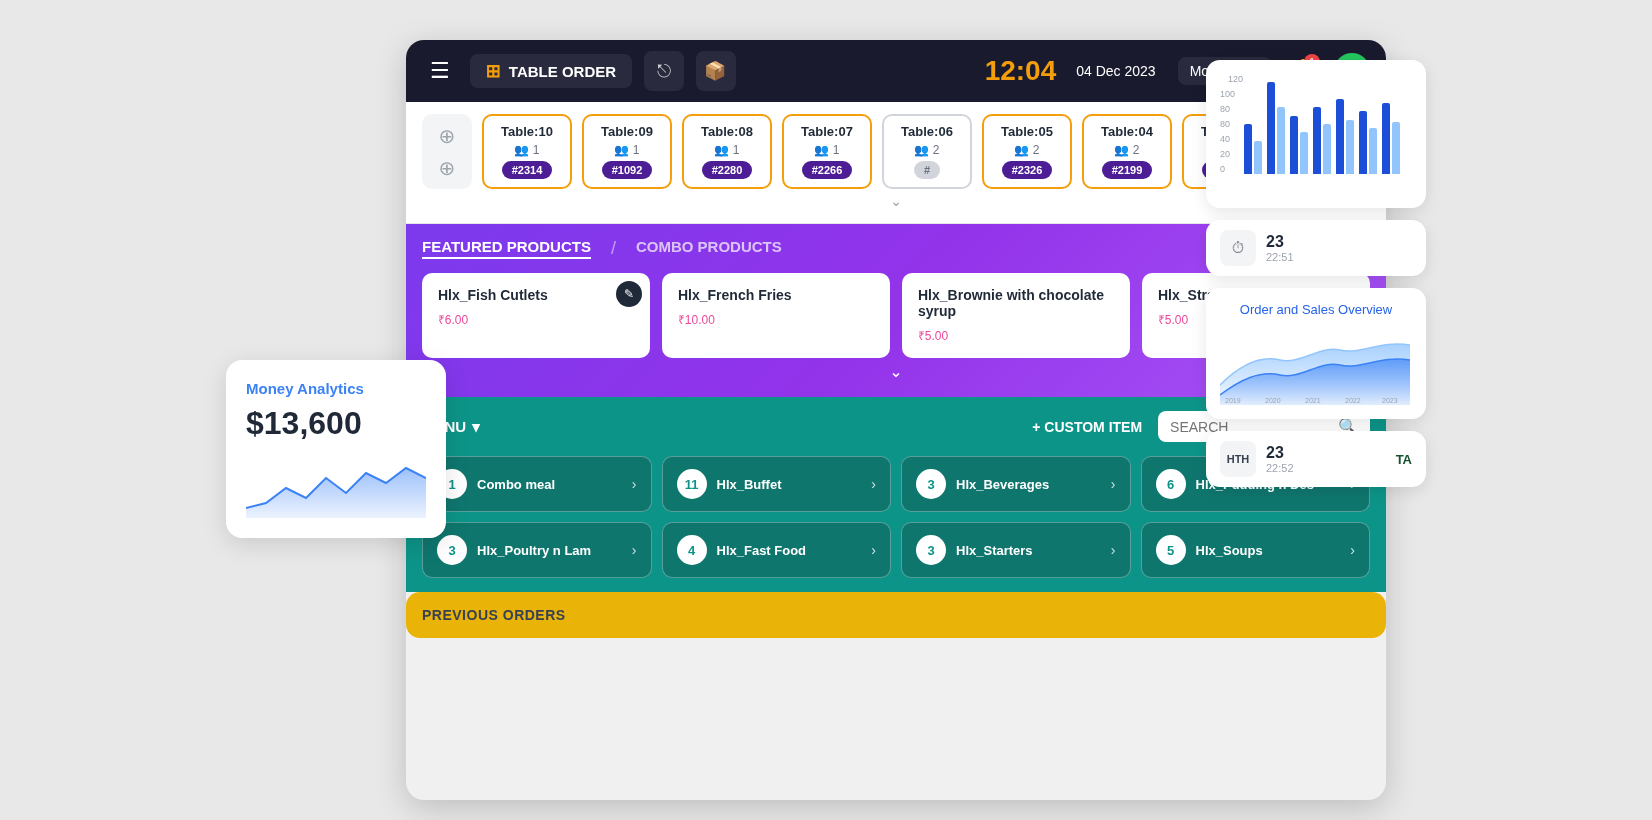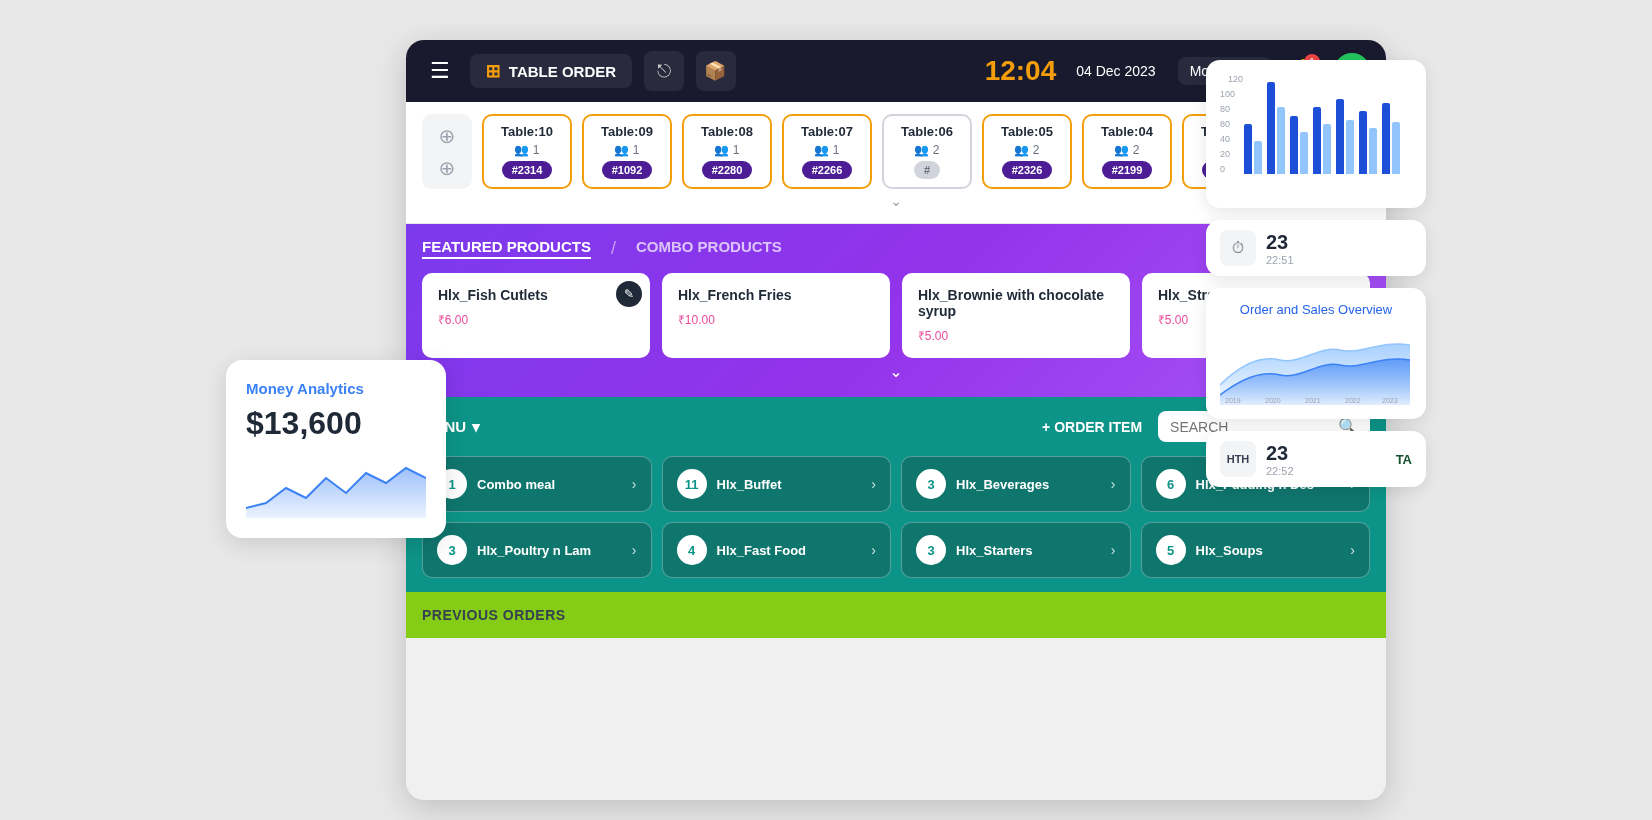--- a/index.html
+++ b/index.html
@@ -375,22 +375,23 @@
       font-size: 13px;
       font-weight: 600;
     }
     .menu-arrow {
       font-size: 14px;
       opacity: 0.8;
     }
 
     
     .prev-orders-section {
-      background: #84cc16;
+      background: #eab308;
       padding: 14px 16px;
+      border-radius: 14px;
     }
     .prev-orders-title {
       font-weight: 700;
       font-size: 14px;
       color: #374151;
       text-transform: uppercase;
       letter-spacing: 0.5px;
     }
 
     
@@ -492,21 +493,21 @@
       display: flex;
       align-items: center;
       justify-content: center;
       font-size: 16px;
       color: #6b7280;
     }
     .widget-info {
       flex: 1;
     }
     .widget-num {
-      font-size: 20px;
+      font-size: 16px;
       font-weight: 700;
       color: #1f2937;
     }
     .widget-time {
       font-size: 11px;
       color: #9ca3af;
     }
   </style>
 </head>
 <body>
@@ -626,21 +627,21 @@
       <div class="scroll-arrow-down">⌄</div>
     </div>
 
     <div class="menu-section">
       <div class="menu-header">
         <div class="menu-dropdown">
           <span>MENU</span>
           <span>▾</span>
         </div>
         <div class="custom-item-btn">
-          <span>+ ORDER ITEM</span>
+          <span>+ CUSTOM ITEM</span>
         </div>
         <div class="search-box">
           <input class="search-input" type="text" placeholder="SEARCH" style="">
           <button class="search-icon-btn">🔍</button>
         </div>
       </div>
       <div class="menu-grid" id="menu-grid">
           <div class="menu-item">
       <span class="menu-num-badge">1</span>
       <span class="menu-item-name">Combo meal</span>

